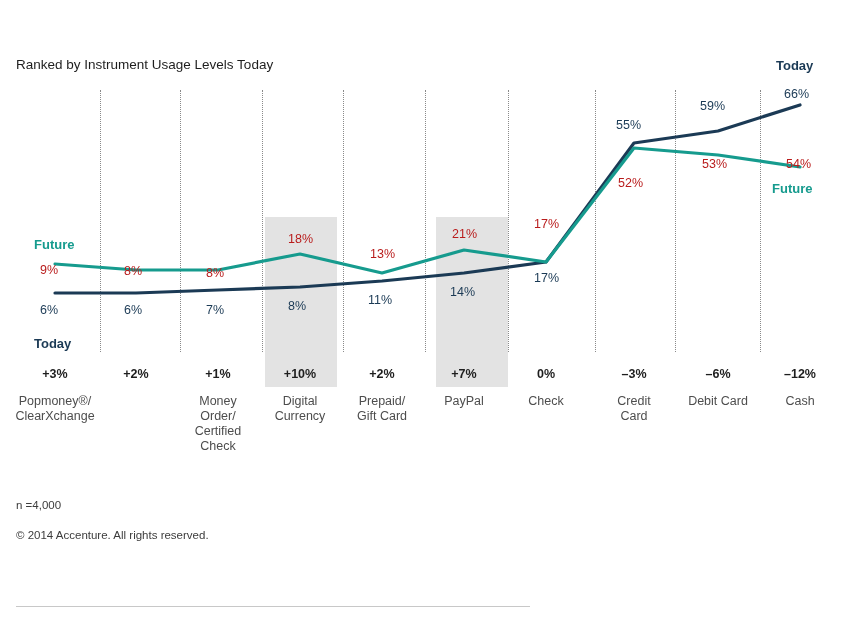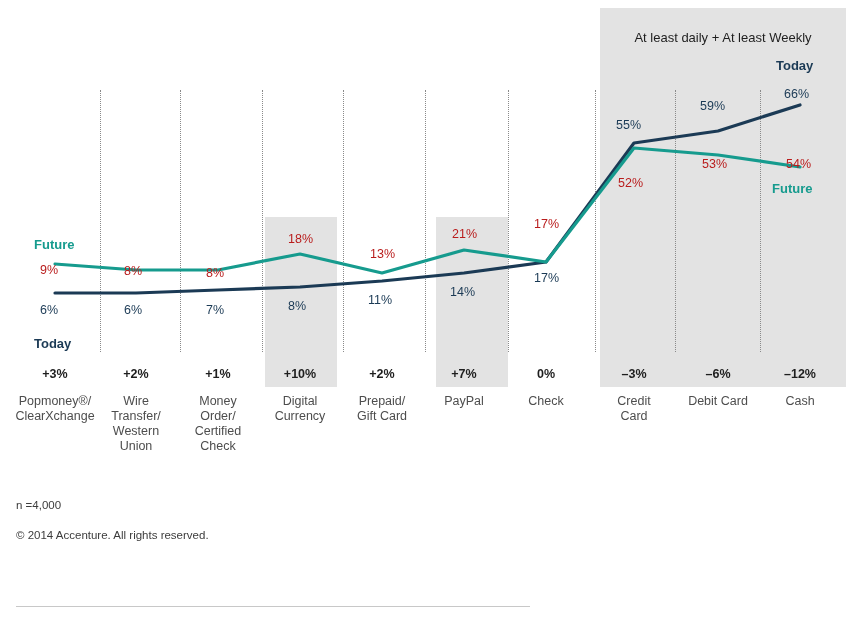--- a/index.html
+++ b/index.html
@@ -106,24 +106,22 @@
     background: #c8c8c8;
   }
 </style>
 </head>
 <body>
 
 <div id="chart-root">
 
   <div class="band" style="left:265px; top:217px; width:72px; height:170px;"></div>
   <div class="band" style="left:436px; top:217px; width:72px; height:170px;"></div>
-  <div class="band-right" style="left:600px; top:8px; width:246px; height:379px;">
-    <div class="band-label">At least daily + At least Weekly</div>
-  </div>
-
+
+  <div class="title">Ranked by Instrument Usage Levels Today</div>
 
   <div class="vgrid" style="left:100px;"></div>
   <div class="vgrid" style="left:180px;"></div>
   <div class="vgrid" style="left:262px;"></div>
   <div class="vgrid" style="left:343px;"></div>
   <div class="vgrid" style="left:425px;"></div>
   <div class="vgrid" style="left:508px;"></div>
   <div class="vgrid" style="left:595px;"></div>
   <div class="vgrid" style="left:675px;"></div>
   <div class="vgrid" style="left:760px;"></div>
@@ -168,26 +166,20 @@
   <div class="delta" style="left:424px; width:80px;">+7%</div>
   <div class="delta" style="left:506px; width:80px;">0%</div>
   <div class="delta" style="left:594px; width:80px;">–3%</div>
   <div class="delta" style="left:678px; width:80px;">–6%</div>
   <div class="delta" style="left:760px; width:80px;">–12%</div>
 
   <div class="cat" style="left:9px; width:92px;">
     <div>Popmoney®/</div>
     <div>ClearXchange</div>
   </div>
-  <div class="cat" style="left:96px; width:80px;">
-    <div>Wire</div>
-    <div>Transfer/</div>
-    <div>Western</div>
-    <div>Union</div>
-  </div>
   <div class="cat" style="left:178px; width:80px;">
     <div>Money</div>
     <div>Order/</div>
     <div>Certified</div>
     <div>Check</div>
   </div>
   <div class="cat" style="left:260px; width:80px;">
     <div>Digital</div>
     <div>Currency</div>
   </div>

